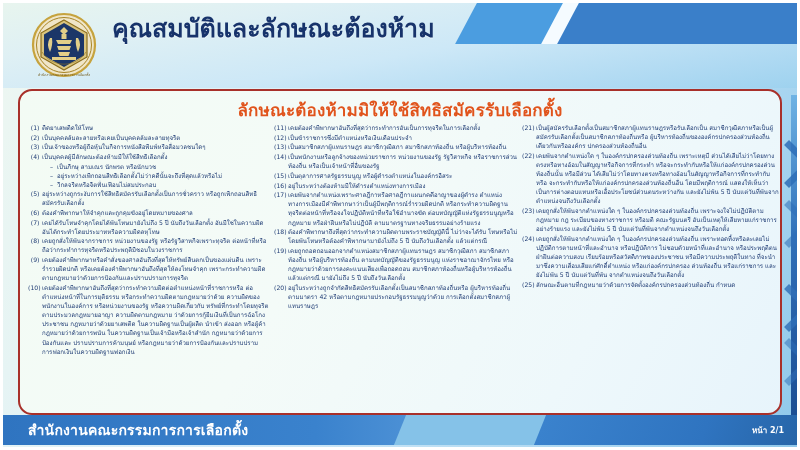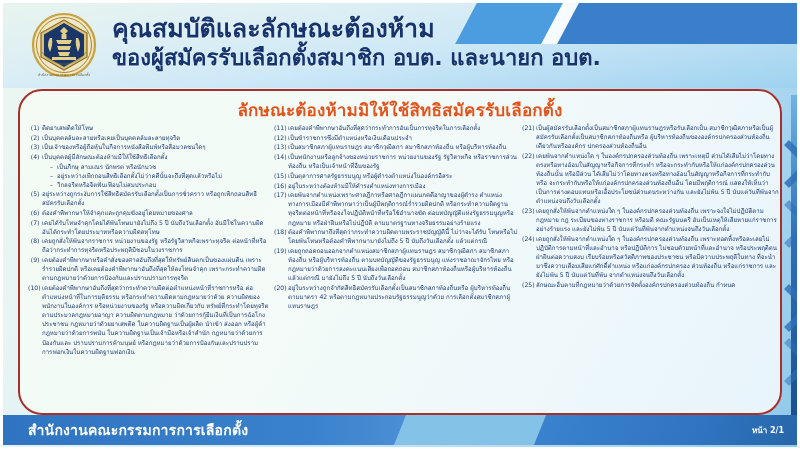--- a/index.html
+++ b/index.html
@@ -67,21 +67,21 @@
     font-size:22px; font-weight:bold;
     line-height:28px; white-space:nowrap;
     text-shadow:0 1px 0 rgba(255,255,255,.55);
   }
 
   
   .card{
     position:absolute; left:18px; top:89px;
     width:764px; height:326px;
     border:2px solid #a8302a;
-    border-radius:24px;
+    border-radius:14px;
     background:linear-gradient(120deg,#f3fbf4 0%,#f4fbf8 40%,#eef8fb 75%,#e7f4fb 100%);
     overflow:hidden;
     z-index:5;
   }
   .banner{
     position:absolute; left:0; top:5px; width:100%;
     text-align:center;
     font-size:17px; font-weight:bold;
     color:#e0541c;
     letter-spacing:.2px;
@@ -204,21 +204,20 @@
         <path d="M20 26 q-4 6 0 14 q3 -7 2 -14 z" fill="#e2cf88"></path>
         <path d="M48 26 q4 6 0 14 q-3 -7 -2 -14 z" fill="#e2cf88"></path>
         <path d="M22 45 h24 v3 h-24 z" fill="#e2cf88"></path>
         <path d="M12 40 A26 26 0 0 0 56 40" fill="none" stroke="#8d6f1d" stroke-width="0.6"></path>
         <text x="34" y="64" font-size="3.4" fill="#6d5412" text-anchor="middle" font-family="DejaVu Sans, sans-serif">สำนักงานคณะกรรมการการเลือกตั้ง</text>
       </svg>
     </div>
 
     <div class="titles">
       <div class="title-line1">คุณสมบัติและลักษณะต้องห้าม</div>
-      <div class="title-line2">ของผู้สมัครรับเลือกตั้งสมาชิก อบต. และนายก อบต.</div>
     </div>
   </div>
 
   <div class="rail"></div>
   <div class="chev-wrap">
     <div class="chev c1"></div>
     <div class="chev c2"></div>
     <div class="chev c3"></div>
     <div class="chev c4"></div>
   </div>

